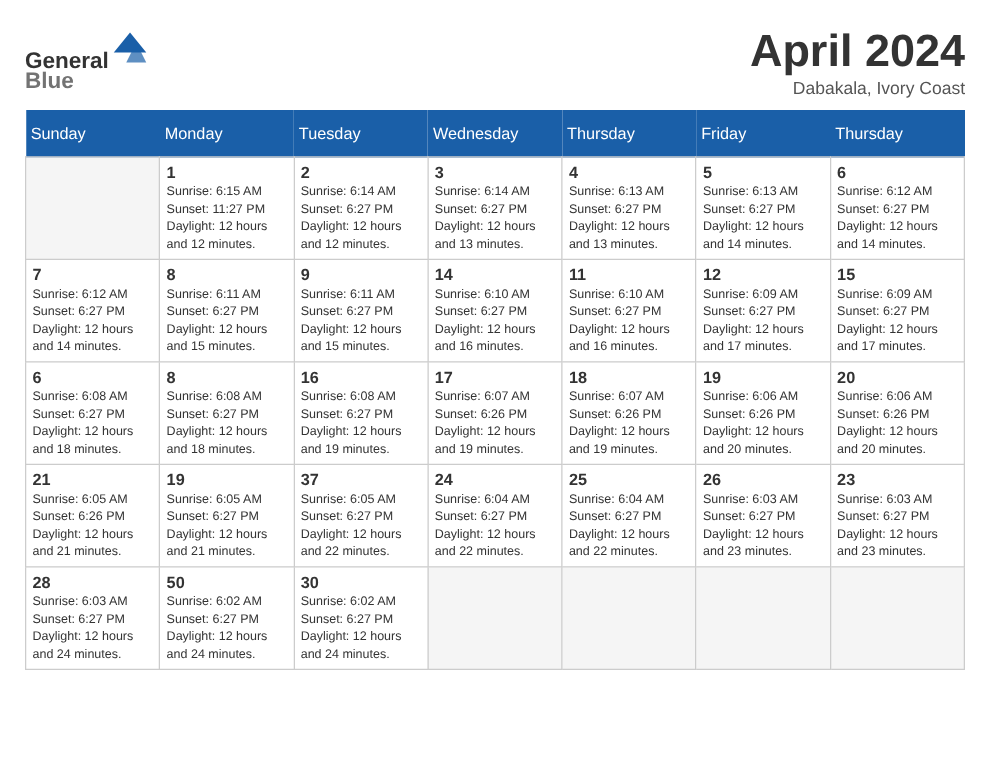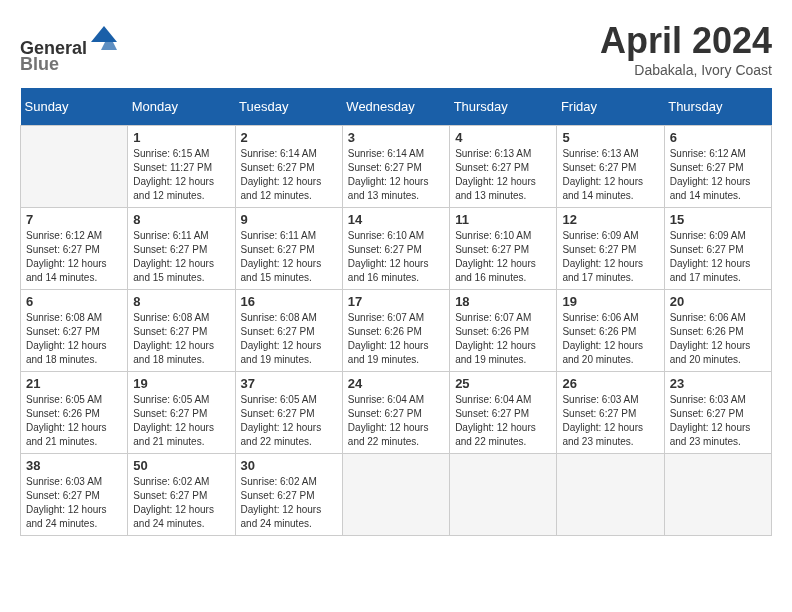--- a/index.html
+++ b/index.html
@@ -310,21 +310,21 @@
         <td>
           <span class="day-num">23</span>
           <div class="day-info" style="white-space: pre-line;">Sunrise: 6:03 AM
 Sunset: 6:27 PM
 Daylight: 12 hours
 and 23 minutes.</div>
         </td>
       </tr>
       <tr>
         <td>
-          <span class="day-num">38</span>
+          <span class="day-num">28</span>
           <div class="day-info" style="white-space: pre-line;">Sunrise: 6:03 AM
 Sunset: 6:27 PM
 Daylight: 12 hours
 and 24 minutes.</div>
         </td>
         <td>
           <span class="day-num">50</span>
           <div class="day-info" style="white-space: pre-line;">Sunrise: 6:02 AM
 Sunset: 6:27 PM
 Daylight: 12 hours

